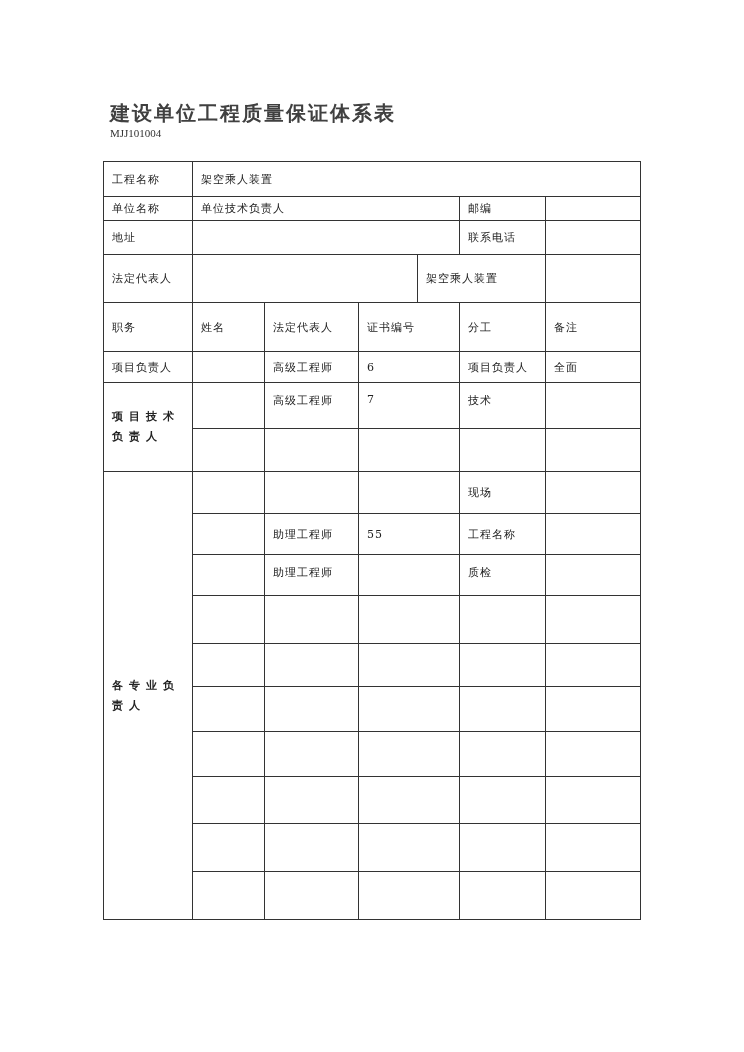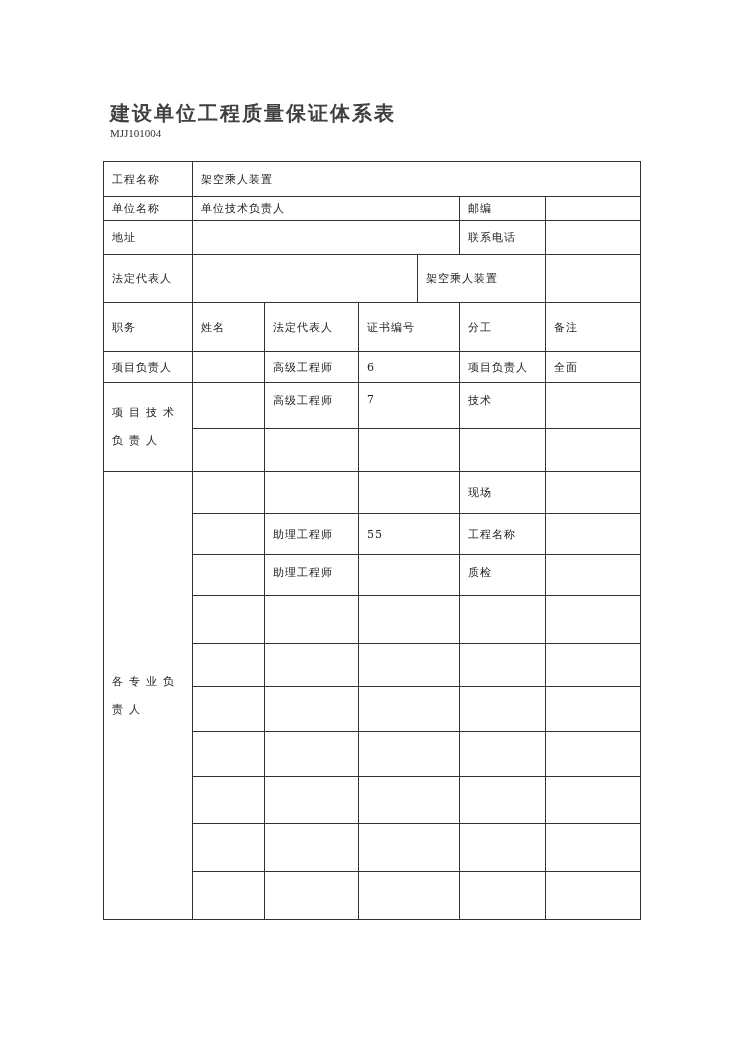--- a/index.html
+++ b/index.html
@@ -2,21 +2,21 @@
 <html><head>
 <meta charset="utf-8">
 <style>
   html,body{margin:0;padding:0;background:#ffffff;}
   body{width:744px;height:1052px;position:relative;font-family:"DejaVu Serif","Liberation Serif",serif;color:#222;}
   .title{position:absolute;left:110px;top:100px;font-size:20px;font-weight:bold;letter-spacing:2px;color:#404040;font-family:"DejaVu Sans","Liberation Sans",sans-serif;}
   .code{position:absolute;left:110px;top:127px;font-size:11px;color:#333;font-family:Liberation Serif, serif;}
   table{position:absolute;left:103px;top:161px;border-collapse:collapse;table-layout:fixed;width:537px;}
   td{border:1px solid #333;font-size:11px;padding:0 8px;vertical-align:middle;letter-spacing:1px;}
   td.top{vertical-align:top;padding-top:10px;}
-  td.wrap{line-height:28px;letter-spacing:6px;}
+  td.wrap{line-height:20px;letter-spacing:6px;font-weight:bold;}
 </style>
 </head>
 <body>
 
 <div class="title">建设单位工程质量保证体系表</div>
 <div class="code">MJJ101004</div>
 
 <table>
   <colgroup>
     <col style="width:89px">

